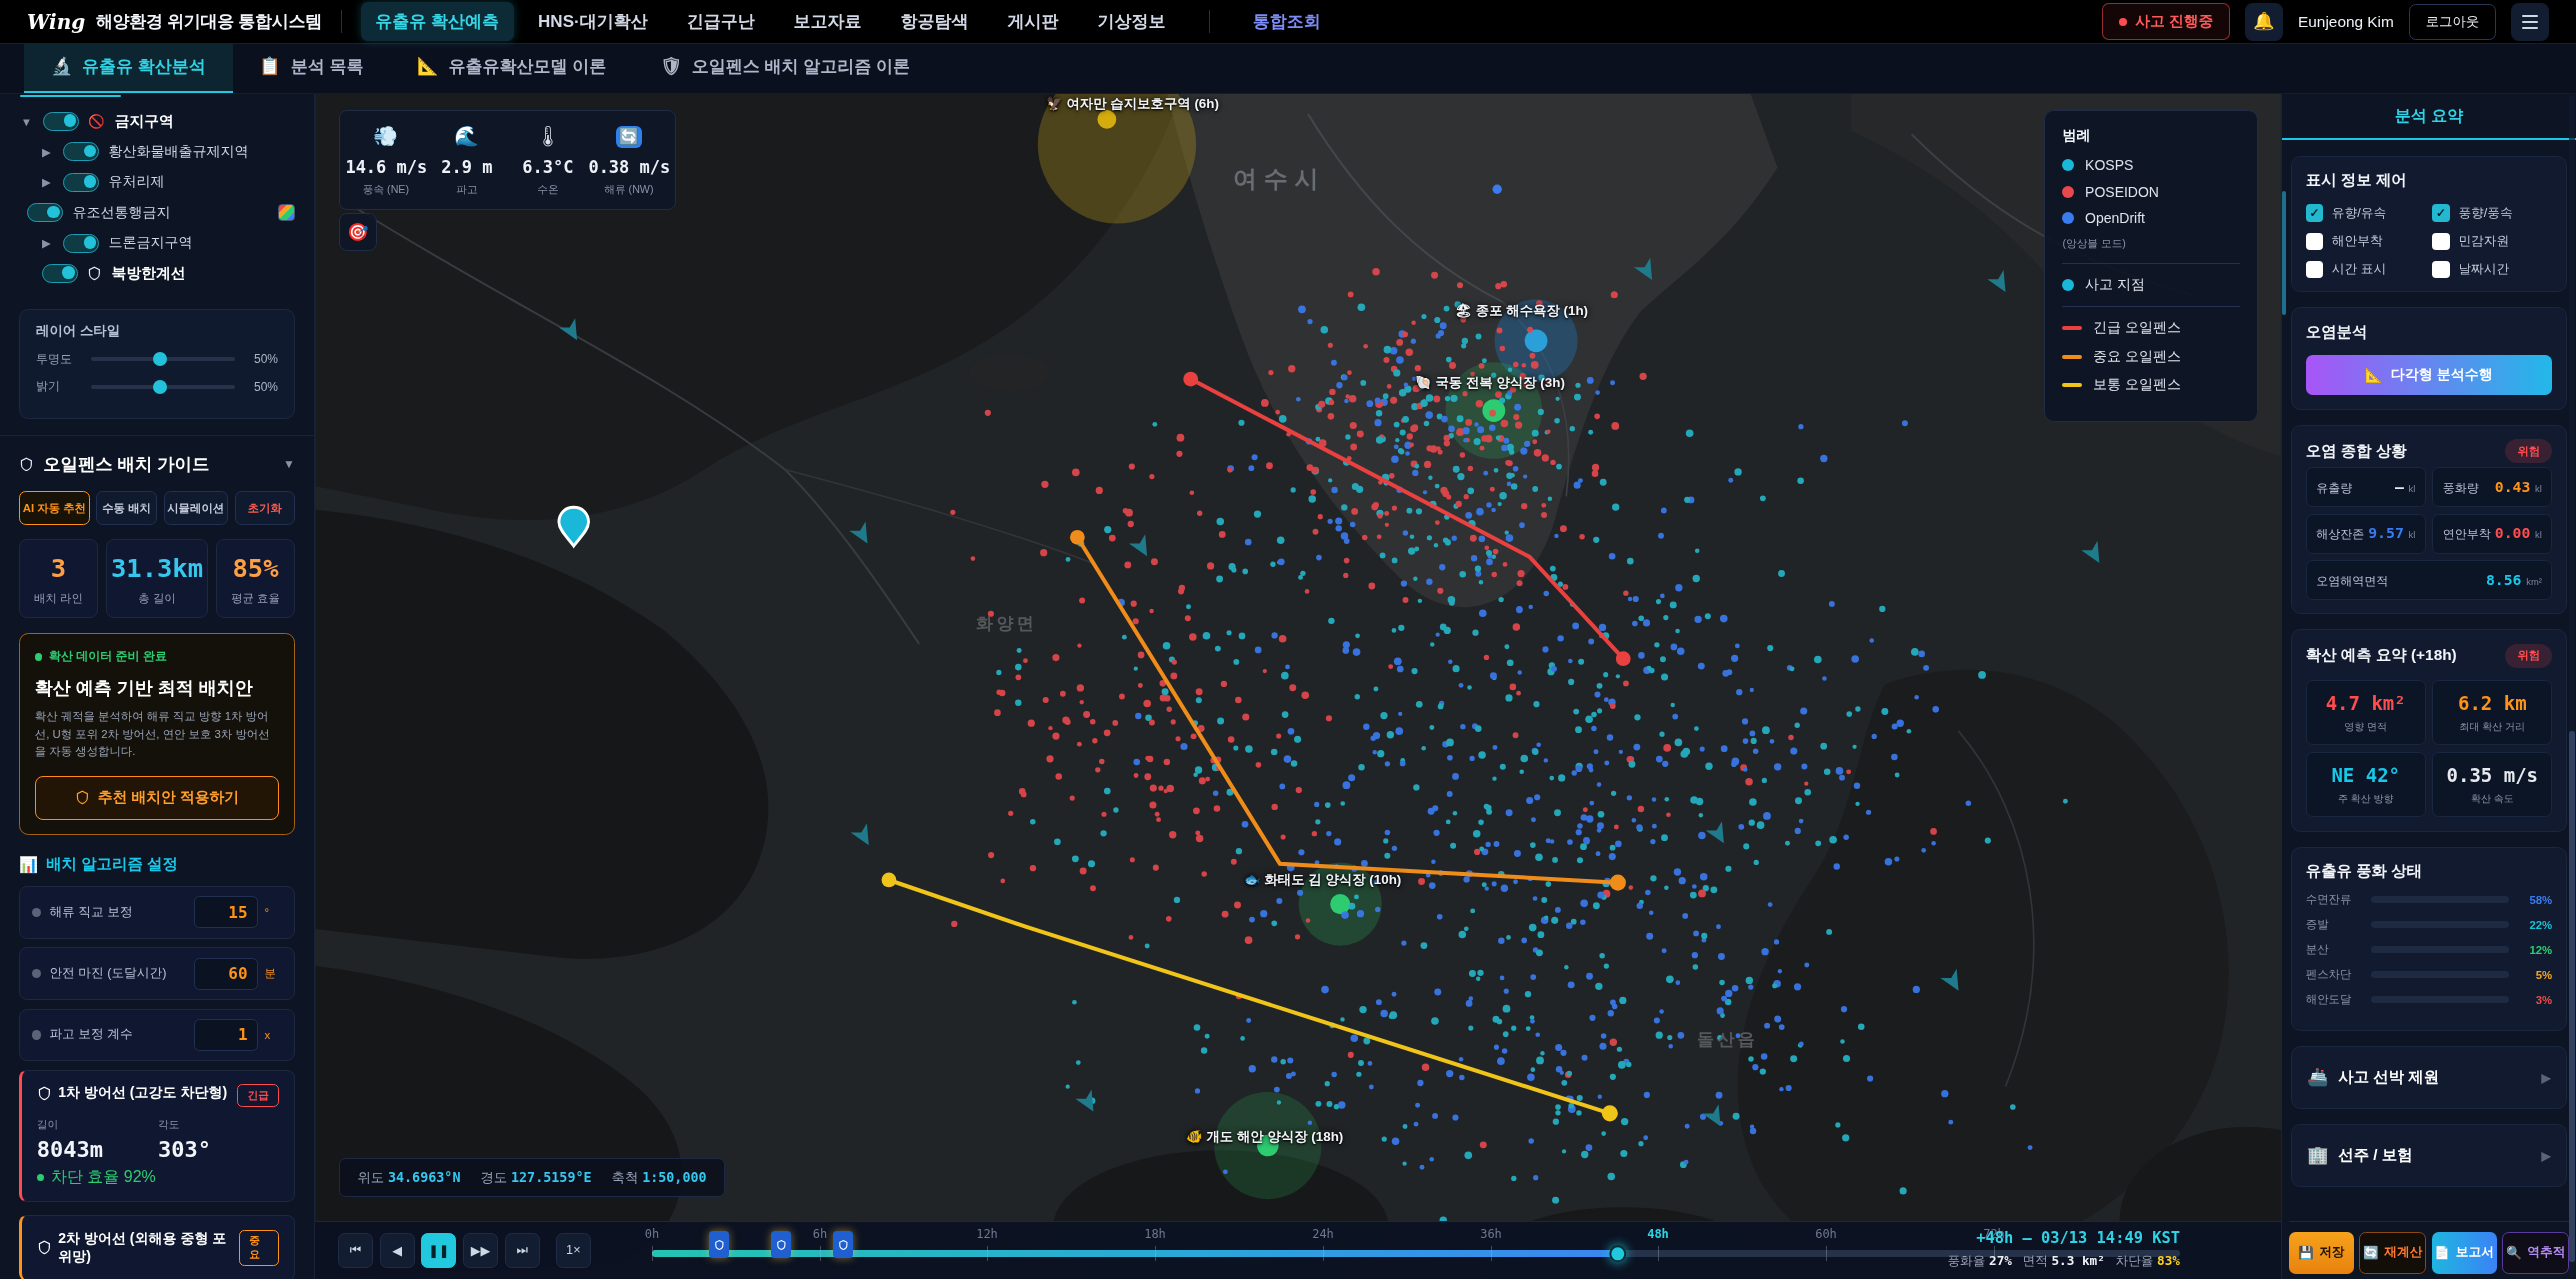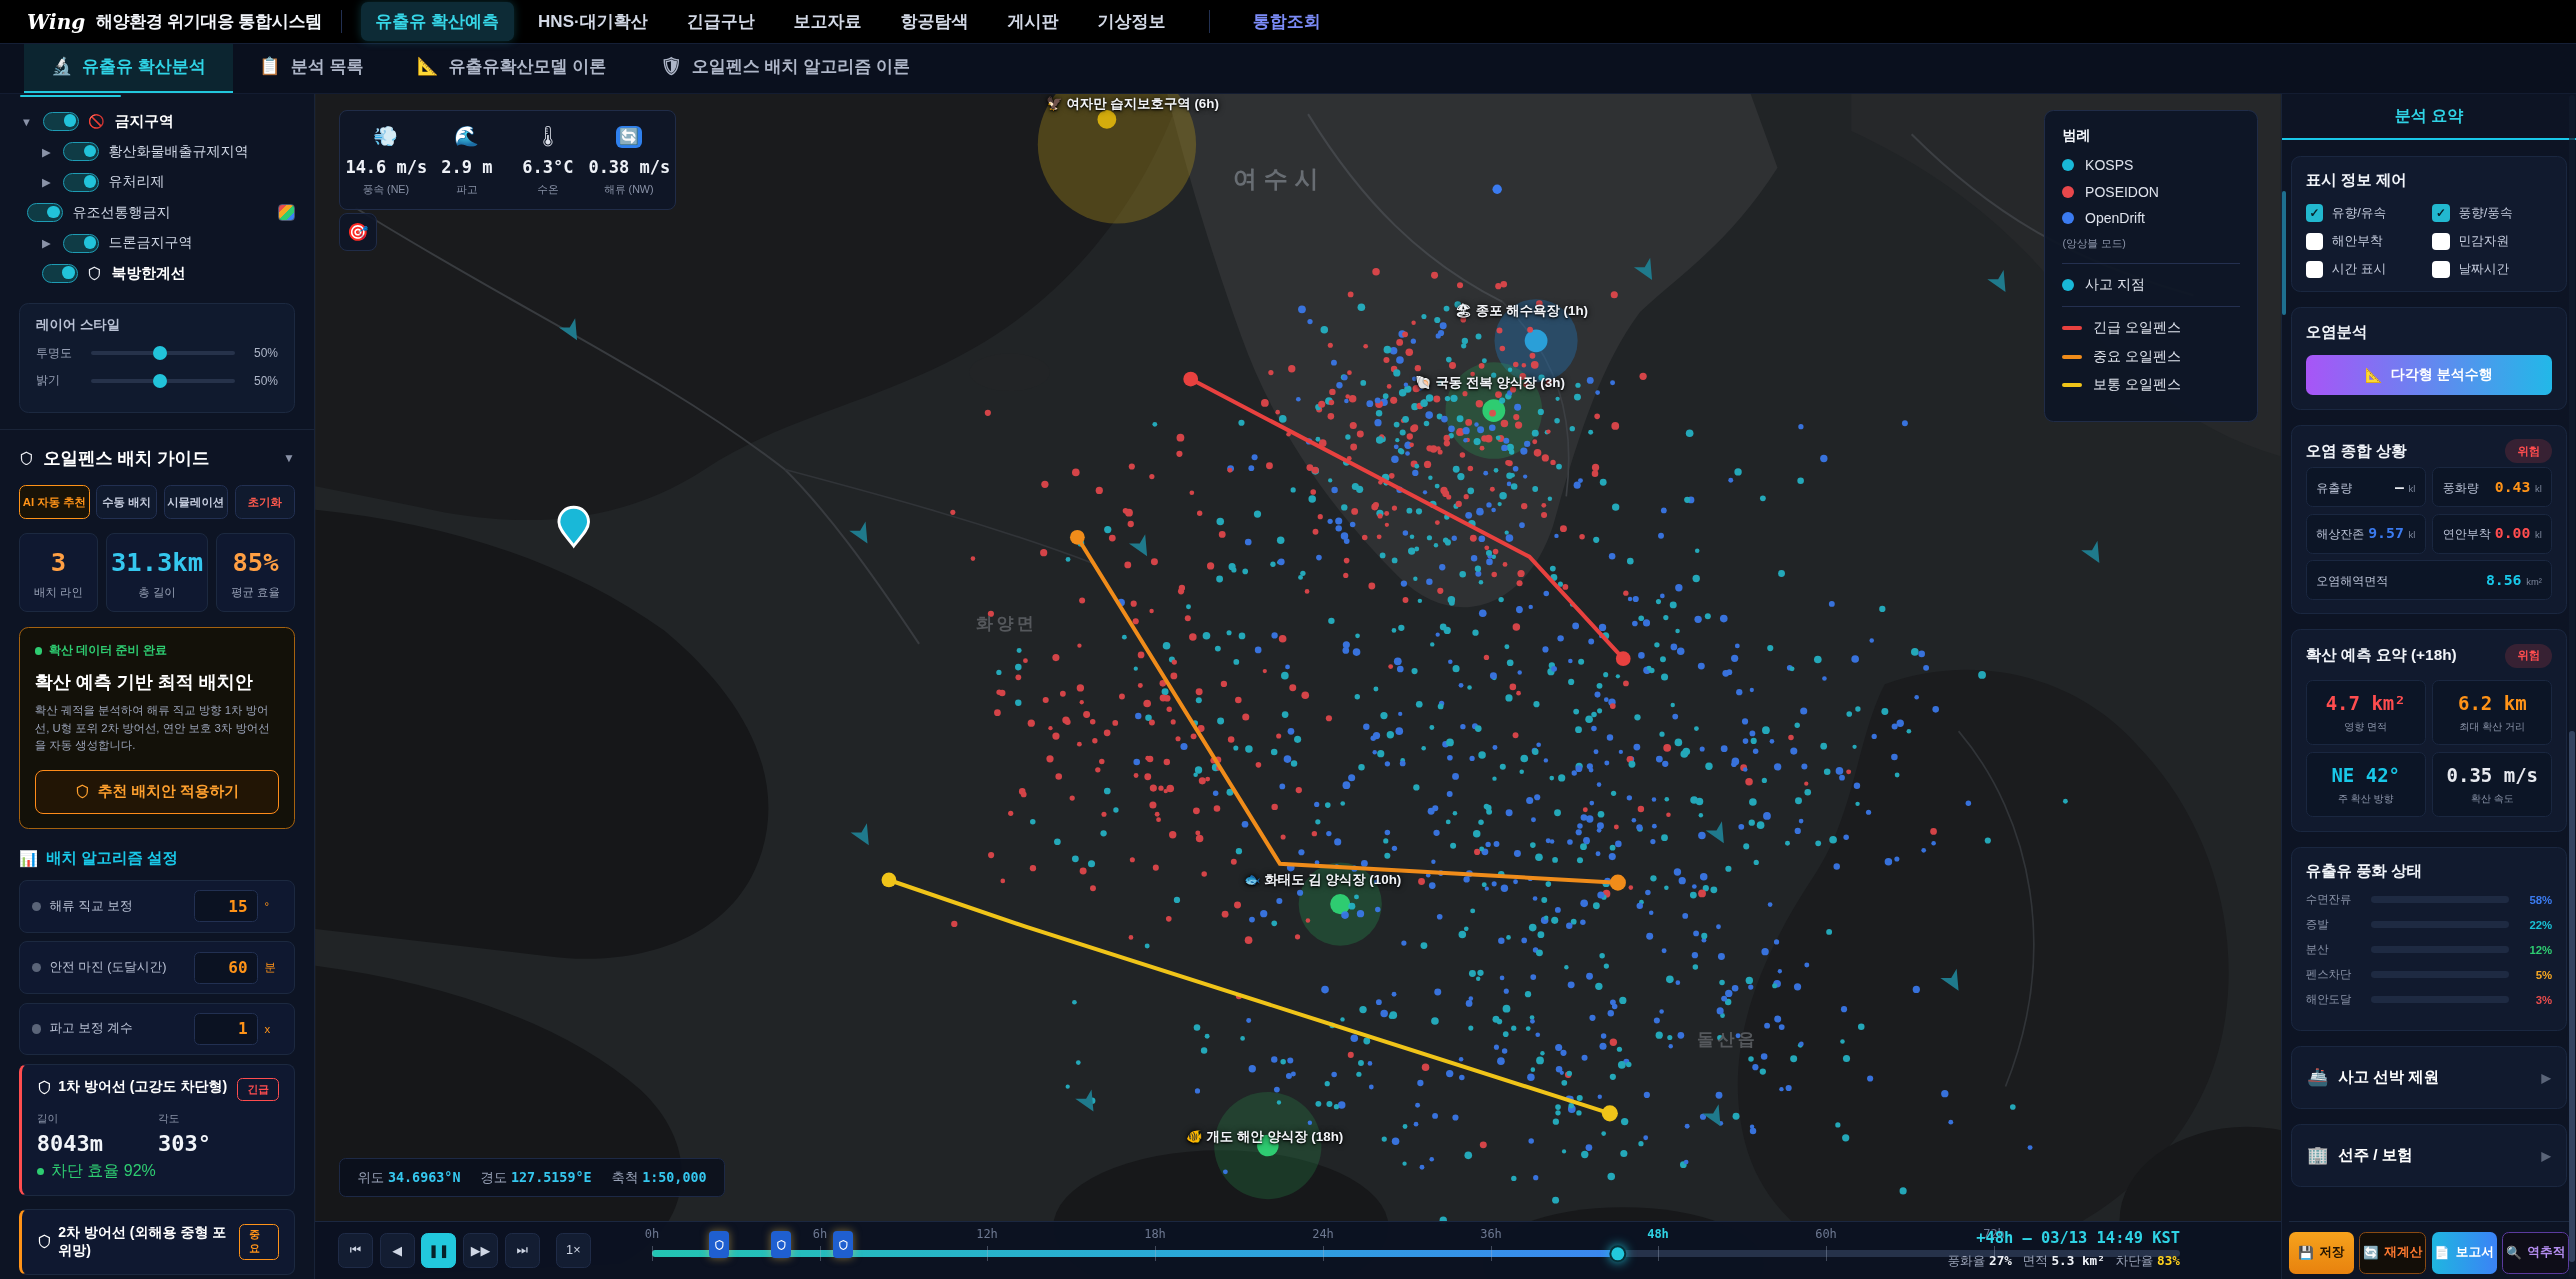--- a/index.html
+++ b/index.html
@@ -41,21 +41,21 @@
   .layer-row .expander { width:14.8px; color:#8a93a8; font-size:11.4px; text-align:center; cursor:pointer;}
   .layer-row.l1 { padding-left:8px; }
   .layer-row.l2 { padding-left:20px; }
   .toggle { width:36px; height:19px; border-radius:9.4px; background:#0f3b45; border:1.3px solid #1e9cb4; position:relative; flex:none; cursor:pointer;}
   .toggle::after { content:''; position:absolute; right:2px; top:1.3px; width:12.7px; height:12.7px; border-radius:50%; background:#22c3da; }
   .layer-label { font-size:14px; color:#cfd6e4; }
   .layer-label.bold { font-weight:bold; color:#ffffff; font-size:14.8px; }
   .layer-ico { font-size:13.4px; }
   .swatch { margin-left:auto; width:17.4px; height:17.4px; border-radius:4px; border:1.3px solid #4a556e; background:linear-gradient(135deg,#e84c4c 0 25%,#f5a623 25% 50%,#2ecc71 50% 75%,#3b82f6 75% 100%); cursor:pointer;}
   .shield-svg { width:14.8px; height:14.8px; flex:none; }
-  .style-card { background:#101a2e; border:0.7px solid #1c2940; border-radius:9.4px; padding:12px 16px; margin-top:20px; }
+  .style-card { background:#101a2e; border:0.7px solid #1c2940; border-radius:9.4px; padding:12px 16px; margin-top:26px; }
   .style-title { font-size:13.4px; font-weight:bold; color:#b9c1d4; margin-bottom:9.4px; }
   .slider-row { display:flex; align-items:center; gap:12px; font-size:12px; color:#97a0b5; margin:10.7px 0; }
   .slider-row .s-name { width:43px; }
   .slider { flex:1; height:4px; background:#26324a; border-radius:2px; position:relative; cursor:pointer;}
   .slider .knob { position:absolute; left:48%; top:50%; transform:translate(-50%,-50%); width:14px; height:14px; border-radius:50%; background:#22c3da; }
   .slider-row .s-val { width:31px; text-align:right; color:#aeb6c8; }
   .section-divider { border-top:0.7px solid #1a2438; margin:16px -19px; }
   .guide-header { display:flex; align-items:center; gap:9.4px; font-size:17.4px; font-weight:bold; color:#ffffff; }
   .guide-header .caret { margin-left:auto; color:#8a93a8; font-size:12px; cursor:pointer;}
   .mode-btns { display:flex; gap:6.7px; margin:14.8px 0 13.4px; }
@@ -188,20 +188,36 @@
       <div class="nav-item active">유출유 확산예측</div>
       <div class="nav-item">HNS·대기확산</div>
       <div class="nav-item">긴급구난</div>
       <div class="nav-item">보고자료</div>
       <div class="nav-item">항공탐색</div>
       <div class="nav-item">게시판</div>
       <div class="nav-item">기상정보</div>
       <div class="hdr-sep"></div>
       <div class="nav-item linkish">통합조회</div>
     </nav>
+    <div class="hdr-right">
+      <div class="badge-incident">
+          <span class="dot"></span>
+          <span>사고 진행중</span>
+        </div>
+      <div class="icon-btn">
+          <span>🔔</span>
+        </div>
+      <span class="user-name">Eunjeong Kim</span>
+      <button class="logout-btn">로그아웃</button>
+      <div class="hamburger">
+          <i></i>
+          <i></i>
+          <i></i>
+        </div>
+    </div>
   </header>
 
   <div class="tabbar">
     <div class="tab active">
         <span class="t-ico">🔬</span>
         <span>유출유 확산분석</span>
       </div>
     <div class="tab">
         <span class="t-ico">📋</span>
         <span>분석 목록</span>

